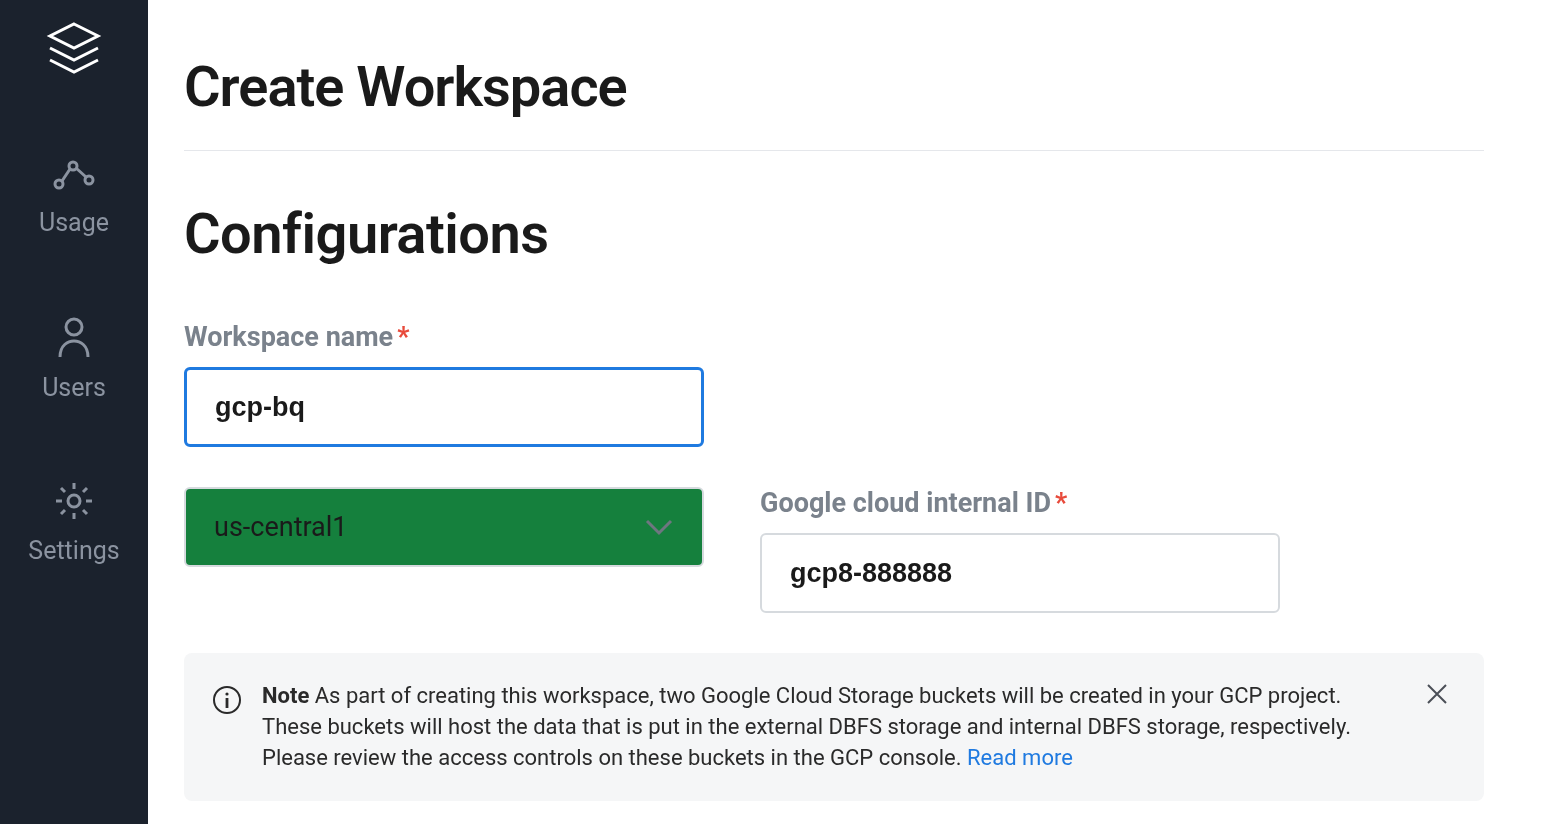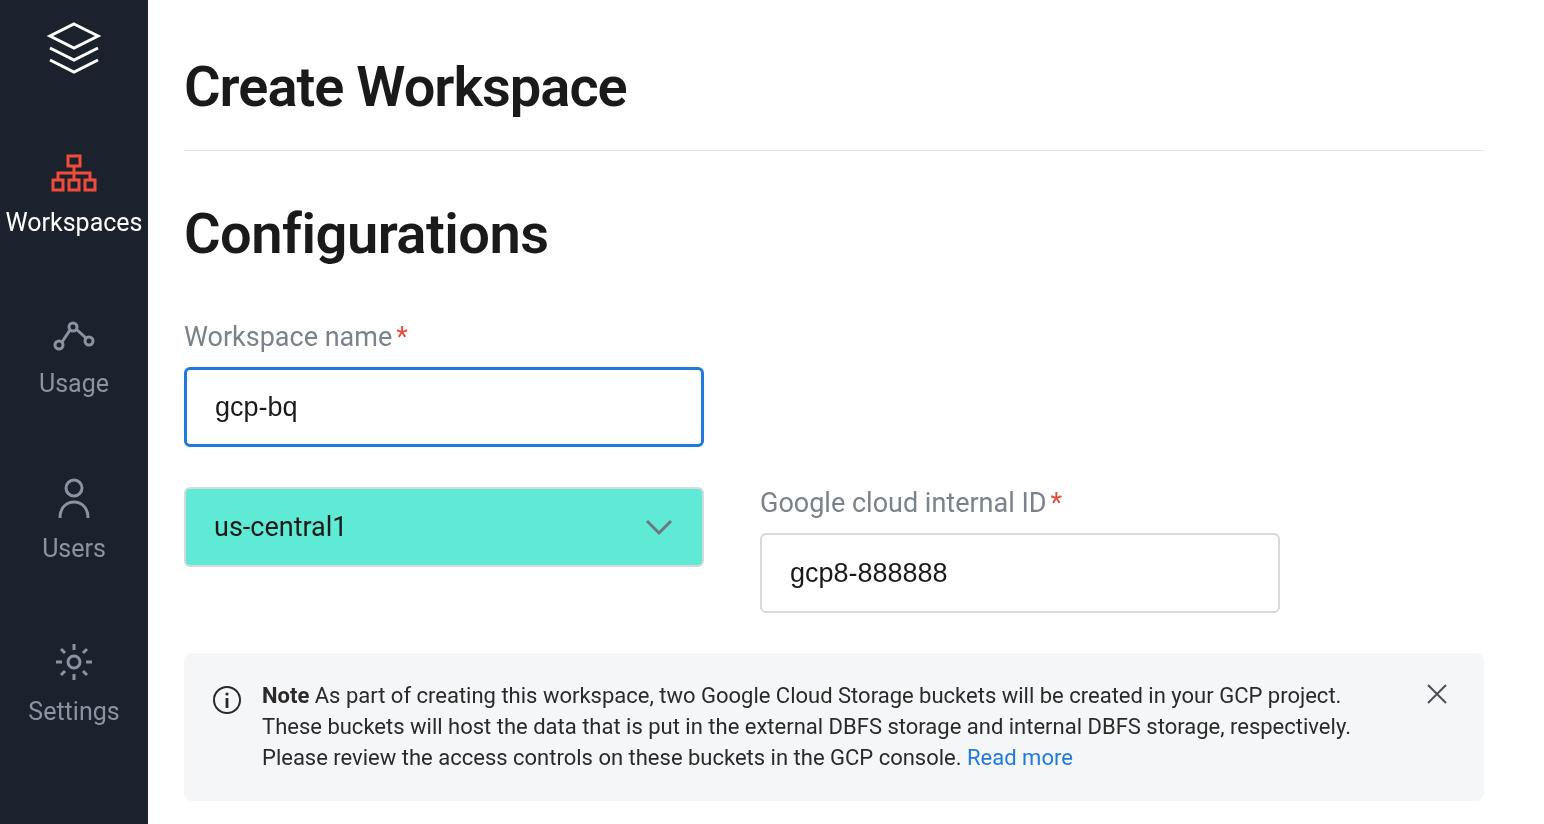--- a/index.html
+++ b/index.html
@@ -49,48 +49,49 @@
 }
 .section-title {
   font-size: 56px;
   font-weight: 600;
   letter-spacing: -0.5px;
   margin-bottom: 54px;
 }
 
 .form-row { display: flex; gap: 56px; margin-bottom: 40px; }
 .form-field { display: flex; flex-direction: column; }
-.field-label { font-size: 27px; color: #7a828c; margin-bottom: 14px; font-weight: 400; }
+.field-label { font-size: 27px; color: #7a828c; margin-bottom: 14px; font-weight: 700; }
 .required { color: #e84b3c; margin-left: 4px; }
 
 .text-input {
   width: 520px;
   height: 80px;
   border: 2px solid #d6dade;
   border-radius: 6px;
   font-size: 27px;
   padding: 0 28px;
   color: #1a1a1a;
   outline: none;
+  font-weight: bold;
 }
 .text-input.focused { border: 3px solid #1f7ae0; }
 
 .select-wrap {
   width: 520px;
   height: 80px;
   border: 2px solid #d6dade;
   border-radius: 6px;
   display: flex;
   align-items: center;
   justify-content: space-between;
   padding: 0 28px;
   font-size: 27px;
   color: #1a1a1a;
   cursor: pointer;
-  background: #5eead4;
+  background: #15803d;
 }
 
 .note-box {
   background: #f5f6f7;
   border-radius: 8px;
   padding: 28px 34px 28px 28px;
   display: flex;
   align-items: flex-start;
   gap: 20px;
   width: 1300px;
@@ -107,32 +108,20 @@
 <div class="app">
   <nav class="sidebar">
     <div class="sidebar-logo">
       <svg width="64" height="64" viewBox="0 0 64 64" fill="none">
         <path d="M32 6 L56 18 L32 30 L8 18 Z" stroke="#fff" stroke-width="3" fill="none"></path>
         <path d="M8 30 L32 42 L56 30" stroke="#fff" stroke-width="3" fill="none"></path>
         <path d="M8 42 L32 54 L56 42" stroke="#fff" stroke-width="3" fill="none"></path>
       </svg>
     </div>
 
-    <div class="sidebar-item active">
-      <span>
-        <svg width="46" height="40" viewBox="0 0 46 40" fill="none">
-          <rect x="17" y="2" width="12" height="10" stroke="#ef4c3c" stroke-width="3"></rect>
-          <rect x="2" y="26" width="10" height="10" stroke="#ef4c3c" stroke-width="3"></rect>
-          <rect x="18" y="26" width="10" height="10" stroke="#ef4c3c" stroke-width="3"></rect>
-          <rect x="34" y="26" width="10" height="10" stroke="#ef4c3c" stroke-width="3"></rect>
-          <path d="M23 12 V19 M7 26 V19 H39 V26 M23 19 V26" stroke="#ef4c3c" stroke-width="3"></path>
-        </svg>
-      </span>
-      <span class="label">Workspaces</span>
-    </div>
 
     <div class="sidebar-item">
       <span>
         <svg width="46" height="40" viewBox="0 0 46 40" fill="none">
           <circle cx="8" cy="30" r="4" stroke="#8b93a0" stroke-width="3"></circle>
           <circle cx="22" cy="12" r="4" stroke="#8b93a0" stroke-width="3"></circle>
           <circle cx="38" cy="26" r="4" stroke="#8b93a0" stroke-width="3"></circle>
           <path d="M11 27 L19 15 M25 14 L35 23" stroke="#8b93a0" stroke-width="3"></path>
         </svg>
       </span>

